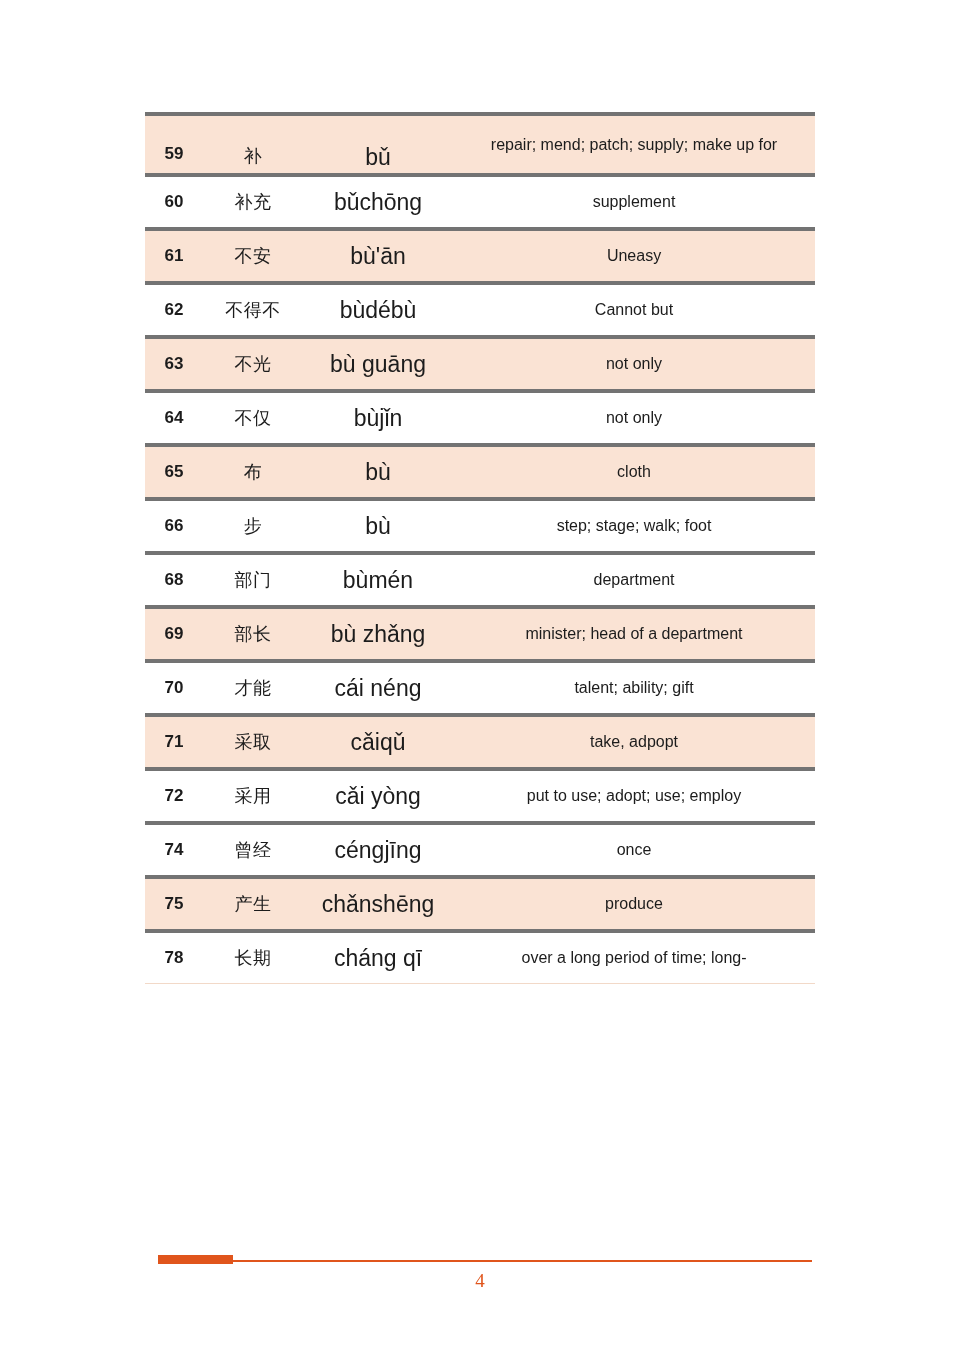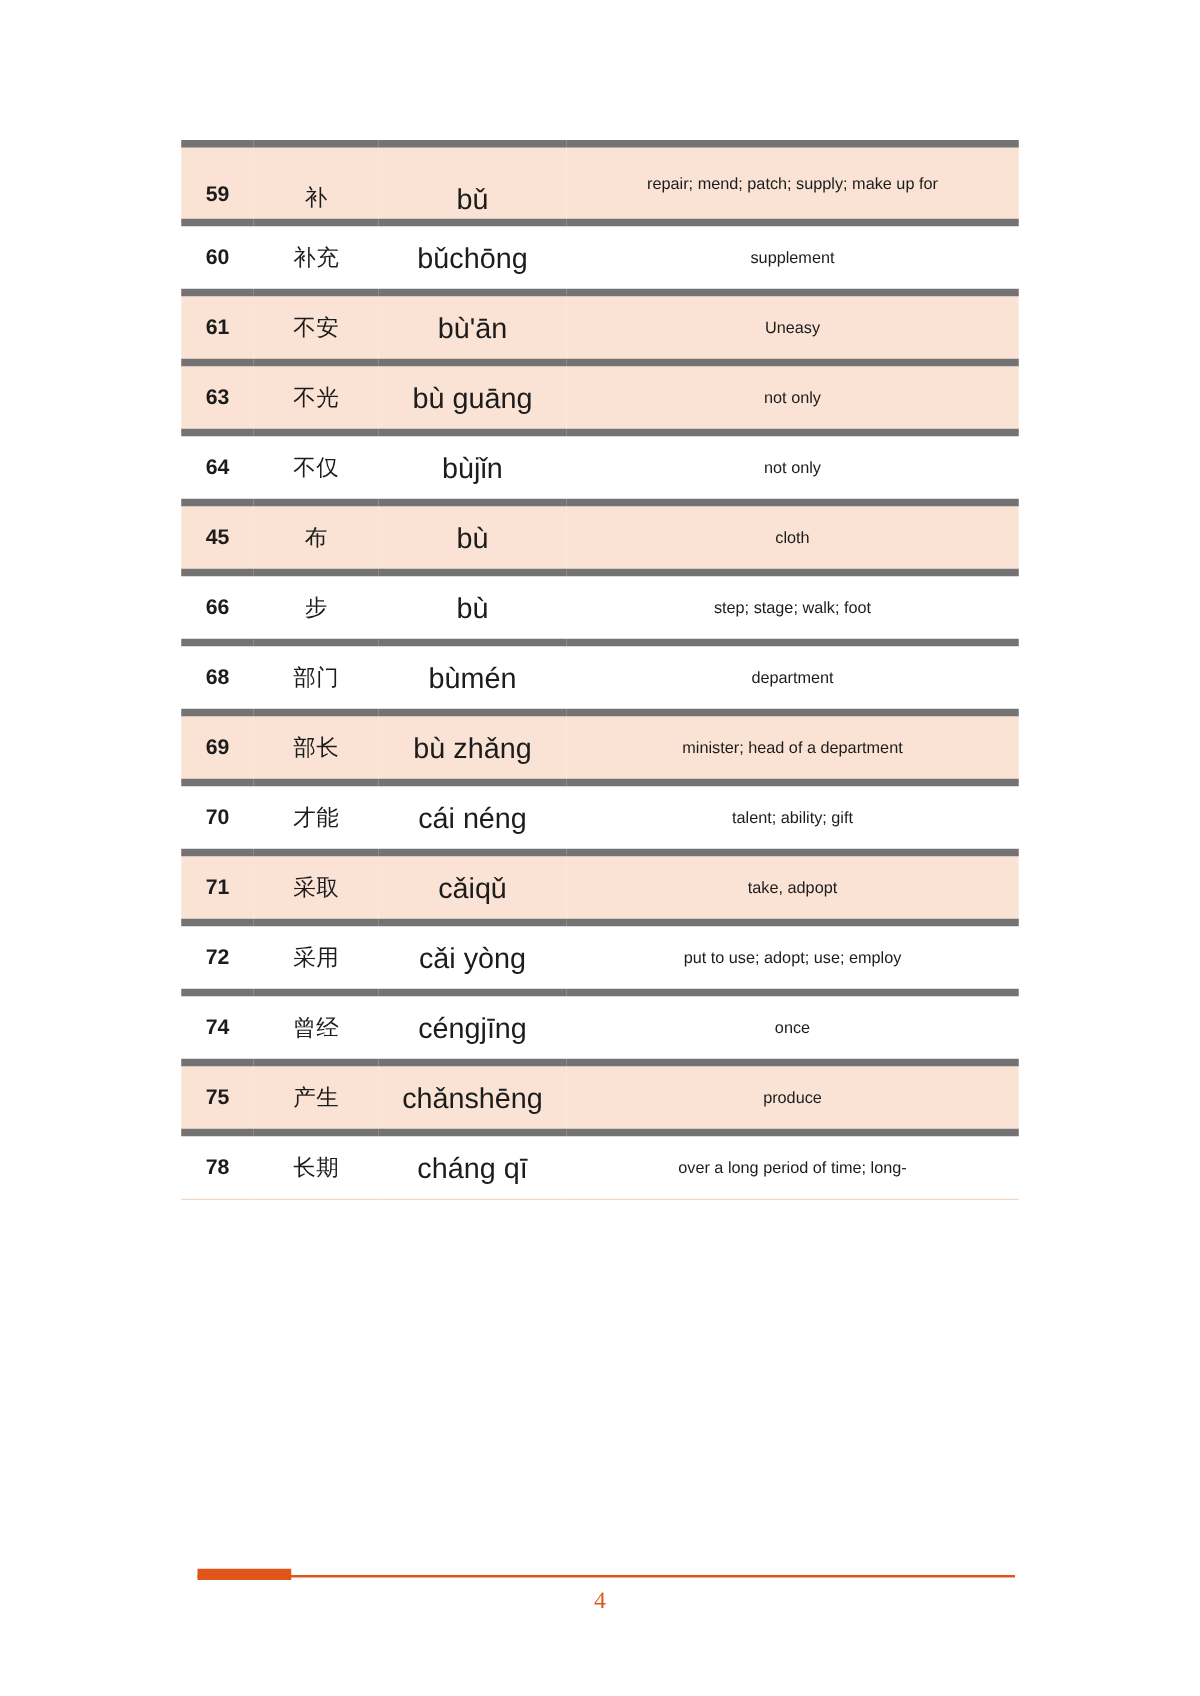--- a/index.html
+++ b/index.html
@@ -28,21 +28,21 @@
   .vocab-table {
     position: absolute;
     left: 145px;
     top: 112px;
     width: 670px;
     border-collapse: collapse;
     table-layout: fixed;
   }
 
   .vocab-table tr {
-    border-top: 6px solid #737373;
+    border-top: 4px solid #737373;
     border-bottom: 1px solid #f2d9c8;
   }
 
   .vocab-table tr.shaded {
     background: #fae3d4;
   }
 
   .vocab-table tr.plain {
     background: #ffffff;
     margin-top: 24px;
@@ -72,21 +72,21 @@
   .vocab-table td.hanzi {
     font-size: 18px;
     letter-spacing: 0.5px;
   }
 
   .vocab-table td.pinyin {
     font-size: 23px;
   }
 
   .vocab-table td.english {
-    font-size: 13px;
+    font-size: 16px;
     padding: 0 6px;
     white-space: pre-wrap;
   }
 
   
   tr.tall td {
     line-height: 51px;
     padding-top: 2px;
     padding-bottom: 2px;
   }
@@ -167,34 +167,40 @@
           <td class="hanzi">补充</td>
           <td class="pinyin">bǔchōng</td>
           <td class="english">supplement</td>
         </tr>
         <tr class="shaded">
           <td class="num">61</td>
           <td class="hanzi">不安</td>
           <td class="pinyin">bù'ān</td>
           <td class="english">Uneasy</td>
         </tr>
+        <tr class="plain">
+          <td class="num">62</td>
+          <td class="hanzi">不得不</td>
+          <td class="pinyin">bùdébù</td>
+          <td class="english">Cannot but</td>
+        </tr>
         <tr class="shaded">
           <td class="num">63</td>
           <td class="hanzi">不光</td>
           <td class="pinyin">bù guāng</td>
           <td class="english">not only</td>
         </tr>
         <tr class="plain">
           <td class="num">64</td>
           <td class="hanzi">不仅</td>
           <td class="pinyin">bùjǐn</td>
           <td class="english">not only</td>
         </tr>
         <tr class="shaded">
-          <td class="num">45</td>
+          <td class="num">65</td>
           <td class="hanzi">布</td>
           <td class="pinyin">bù</td>
           <td class="english">cloth</td>
         </tr>
         <tr class="plain">
           <td class="num">66</td>
           <td class="hanzi">步</td>
           <td class="pinyin">bù</td>
           <td class="english">step; stage; walk; foot</td>
         </tr>

